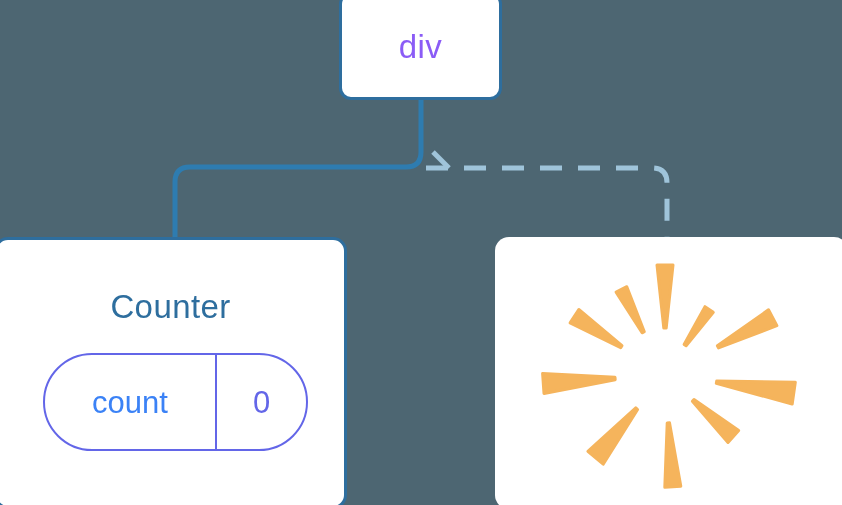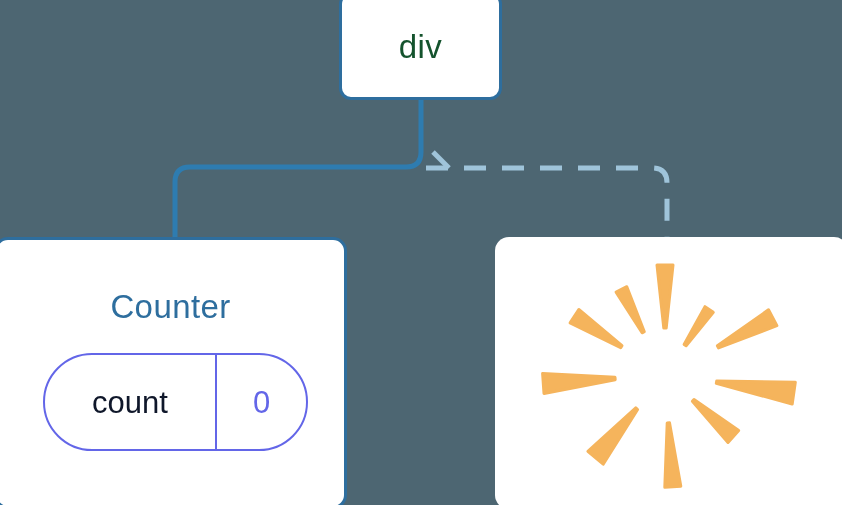--- a/index.html
+++ b/index.html
@@ -35,21 +35,21 @@
     top: -8px;
     width: 163px;
     height: 108px;
     border: 3px solid #2e6e9e;
     border-radius: 12px;
     display: flex;
     align-items: center;
     justify-content: center;
   }
   #node-div .node-title {
-    color: #14532d;
+    color: #8b5cf6;
     font-size: 33px;
     letter-spacing: 0.5px;
     line-height: 1;
   }
   #node-counter {
     left: -6px;
     top: 237px;
     width: 353px;
     height: 272px;
     border: 3px solid #2e6e9e;
@@ -84,21 +84,21 @@
     border: 2px solid #6366e8;
     border-radius: 49px;
     display: flex;
     align-items: stretch;
   }
   .state-key {
     flex: 0 0 170px;
     display: flex;
     align-items: center;
     justify-content: center;
-    color: #0f172a;
+    color: #3b82f6;
     font-size: 31px;
     line-height: 1;
   }
   .state-divider {
     width: 2px;
     background: #6366e8;
     flex: 0 0 2px;
   }
   .state-val {
     flex: 1 1 auto;

